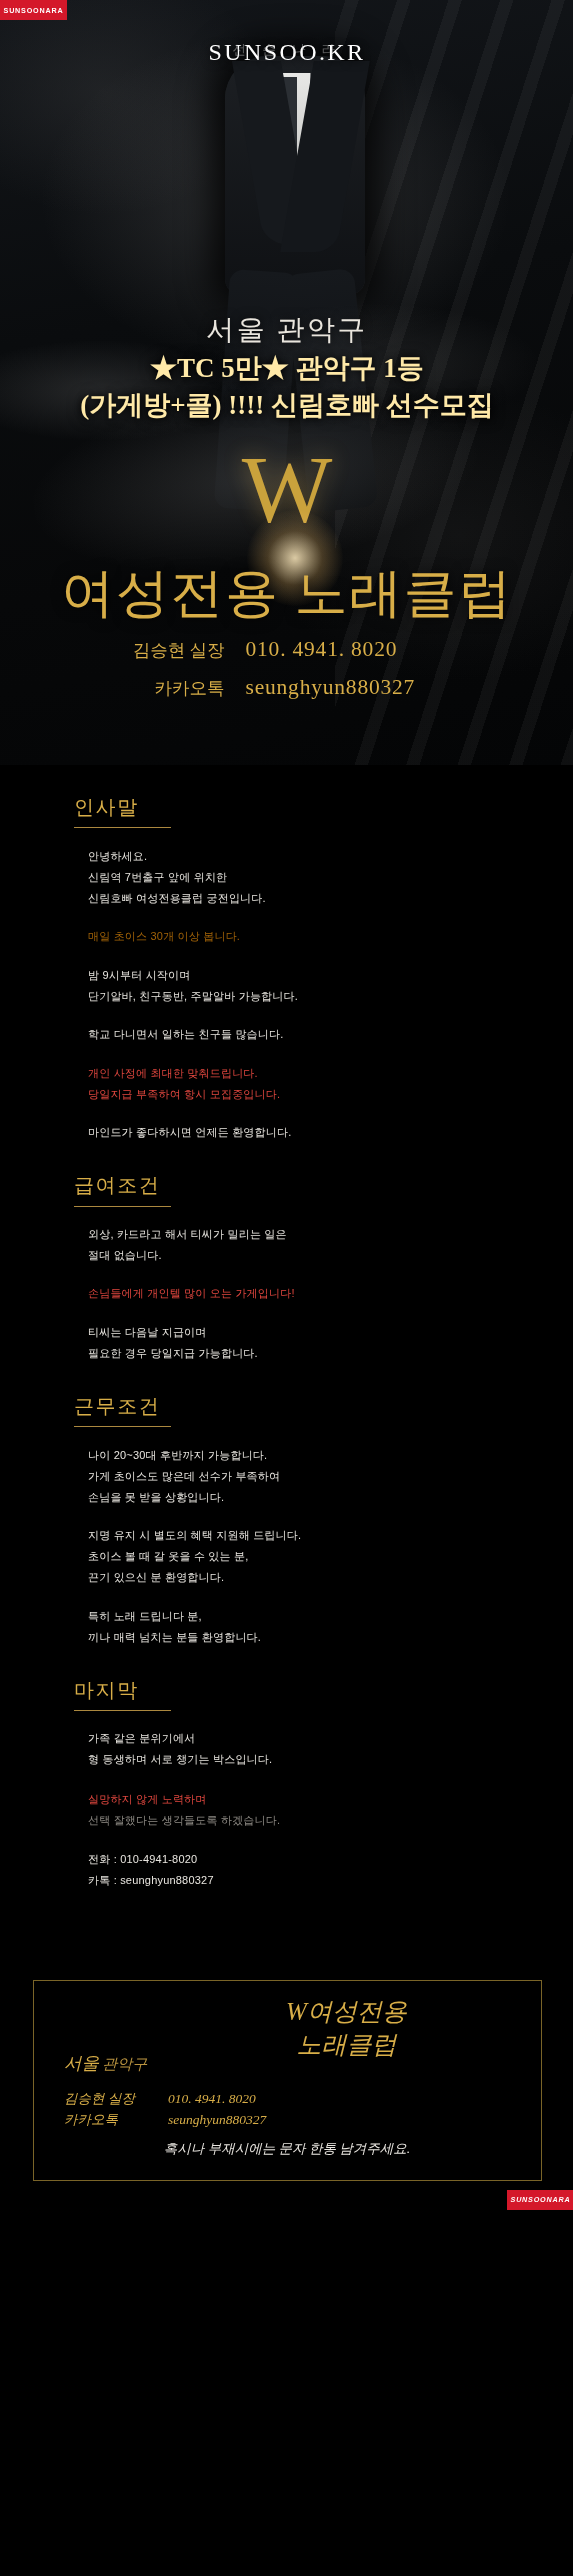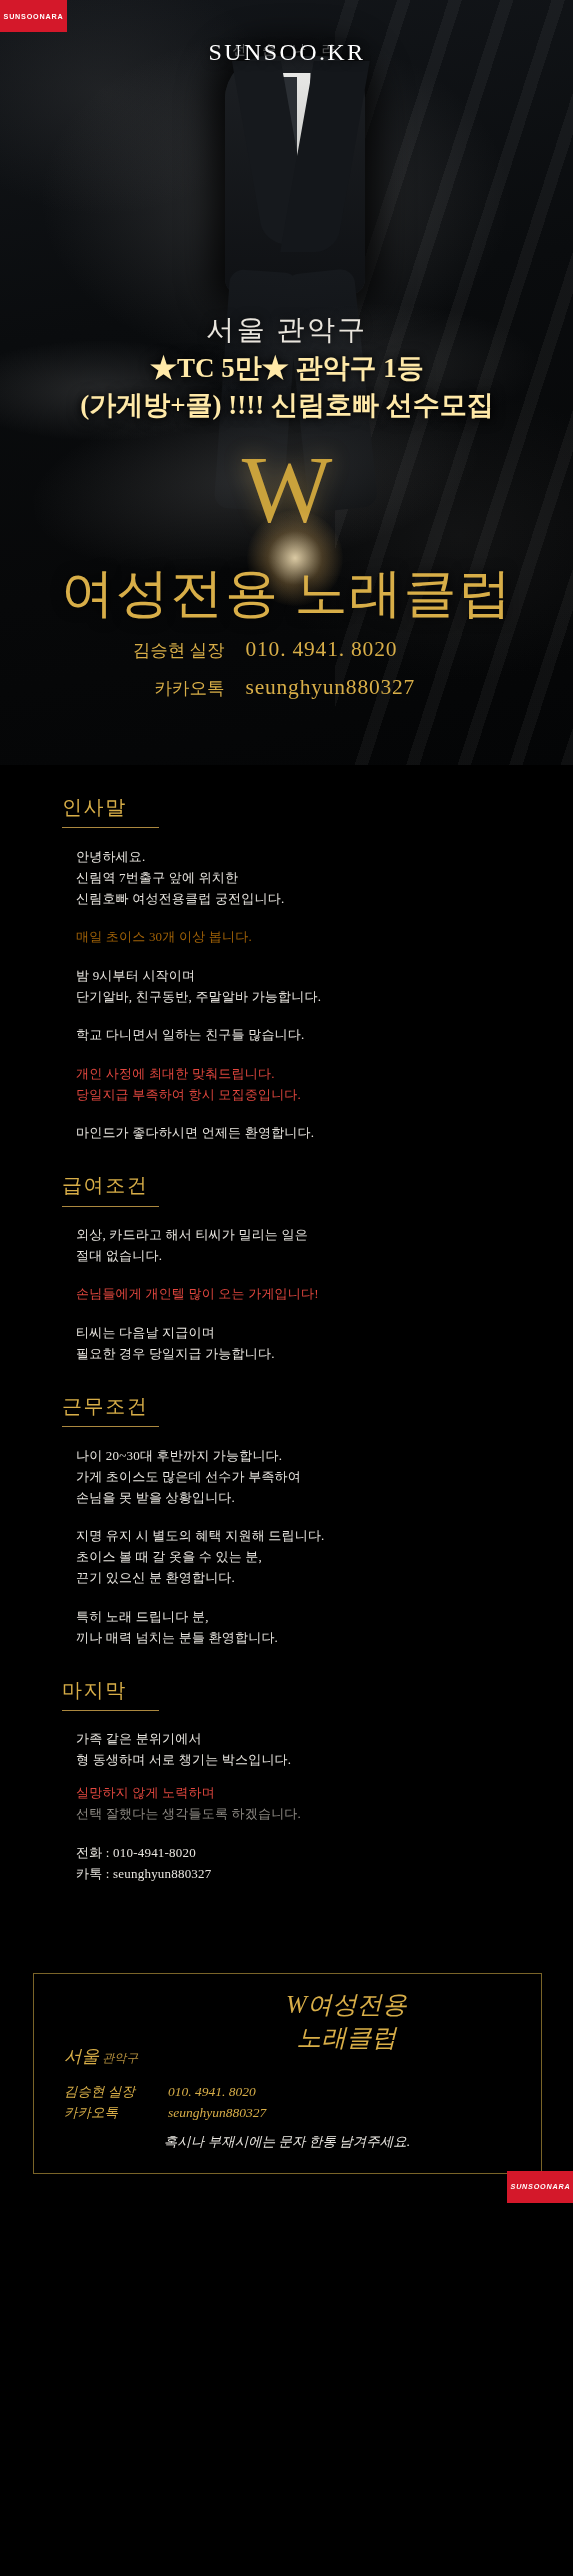--- a/index.html
+++ b/index.html
@@ -112,21 +112,21 @@
     width: 653px; height: 255px;
     background:
       radial-gradient(ellipse 207px 72px at 20% 50%, rgba(190,190,190,0.16), rgba(0,0,0,0) 70%),
       radial-gradient(ellipse 239px 88px at 62% 40%, rgba(170,170,170,0.13), rgba(0,0,0,0) 70%);
     pointer-events: none;
   }
 
   
   .ribbon {
     position: absolute;
-    width: 67px; height: 32px;
+    width: 67px; height: 20px;
     background: #d4182a;
     color: #fff;
     font-size: 7.2px;
     letter-spacing: 0.8px;
     display: flex;
     align-items: center;
     justify-content: center;
     font-weight: bold;
   }
   .ribbon.tl { left: 0; top: 0; }
@@ -231,42 +231,42 @@
     font-family: "Liberation Serif", serif;
     font-size: 21.5px;
     letter-spacing: 0.8px;
   }
 
   
   .content {
     position: relative;
     width: 506px;
     background: #000;
-    padding: 8px 0 0 0;
+    padding: 8px 0 0 12px;
   }
   .section { padding: 0 0 8px 0; }
   .sec-head {
     margin: 21px 0 0 62px;
     color: #d8ae48;
     font-family: "Liberation Serif", serif;
     font-size: 20px;
     letter-spacing: 1.6px;
   }
   .sec-rule {
     margin: 6.4px 0 0 62px;
     width: 97px;
     height: 0.8px;
     background: #c9a04a;
     opacity: .85;
   }
   .para {
     margin: 17.5px 0 0 76px;
     color: #e9e6e0;
-    font-family: Liberation Serif, serif;
-    font-size: 13px;
+    font-family: Liberation Sans, sans-serif;
+    font-size: 11px;
     line-height: 21px;
     letter-spacing: 0.2px;
   }
   .para.em-red { color: #e2473f; }
   .para.em-gold { color: #a16207; }
   .para.dim { color: #8f8b85; }
 
   
   .footer {
     position: relative;
@@ -293,21 +293,21 @@
     line-height: 33px;
   }
   .footer .f-region {
     position: absolute;
     left: 64px; top: 80px;
     color: #d8ae48;
     font-family: "Liberation Serif", serif;
     font-size: 17.5px;
   }
   .footer .f-region .small {
-    font-size: 12px;
+    font-size: 15px;
     color: #b9933f;
     margin-left: 3.2px;
   }
   .footer .f-row {
     position: absolute;
     left: 64px;
     color: #d8ae48;
     font-family: "Liberation Serif", serif;
     font-size: 13.5px;
   }
@@ -432,21 +432,21 @@
       </div>
     </div>
 
     <div class="section">
       <div class="sec-head">마지막</div>
       <div class="sec-rule"></div>
       <div class="para">
         <div>가족 같은 분위기에서</div>
         <div>형 동생하며 서로 챙기는 박스입니다.</div>
       </div>
-      <div class="para em-red" style="margin-top:12px">
+      <div class="para em-red" style="margin-top:19px">
         <div>실망하지 않게 노력하며</div>
       </div>
       <div class="para dim" style="margin-top:0">
         <div>선택 잘했다는 생각들도록 하겠습니다.</div>
       </div>
       <div class="para">
         <div>전화 : 010-4941-8020</div>
         <div>카톡 : seunghyun880327</div>
       </div>
     </div>

